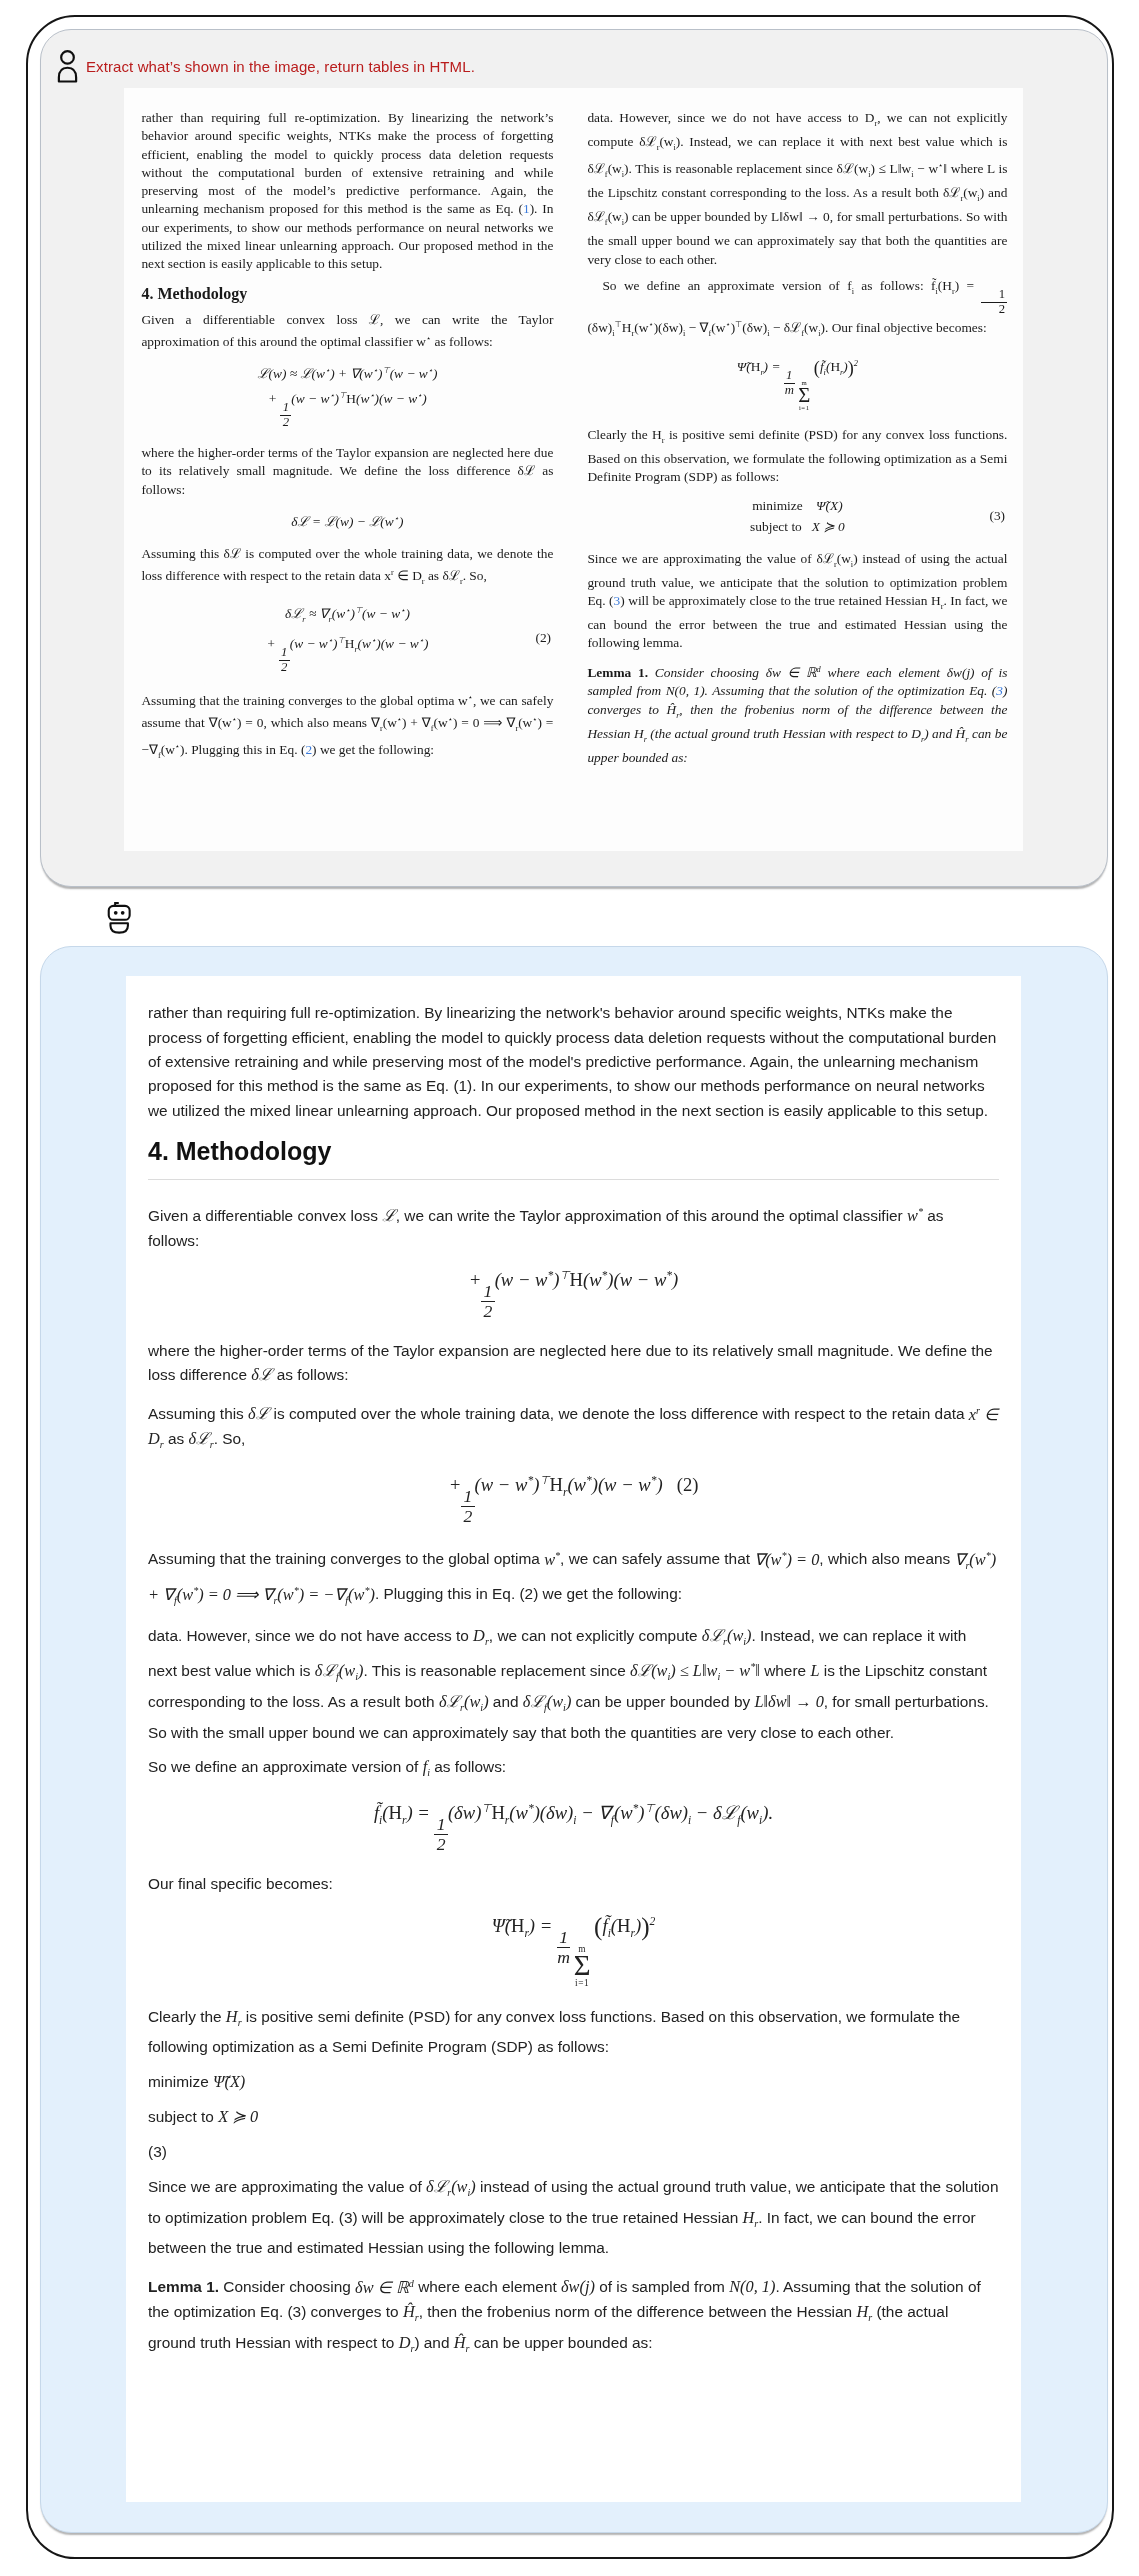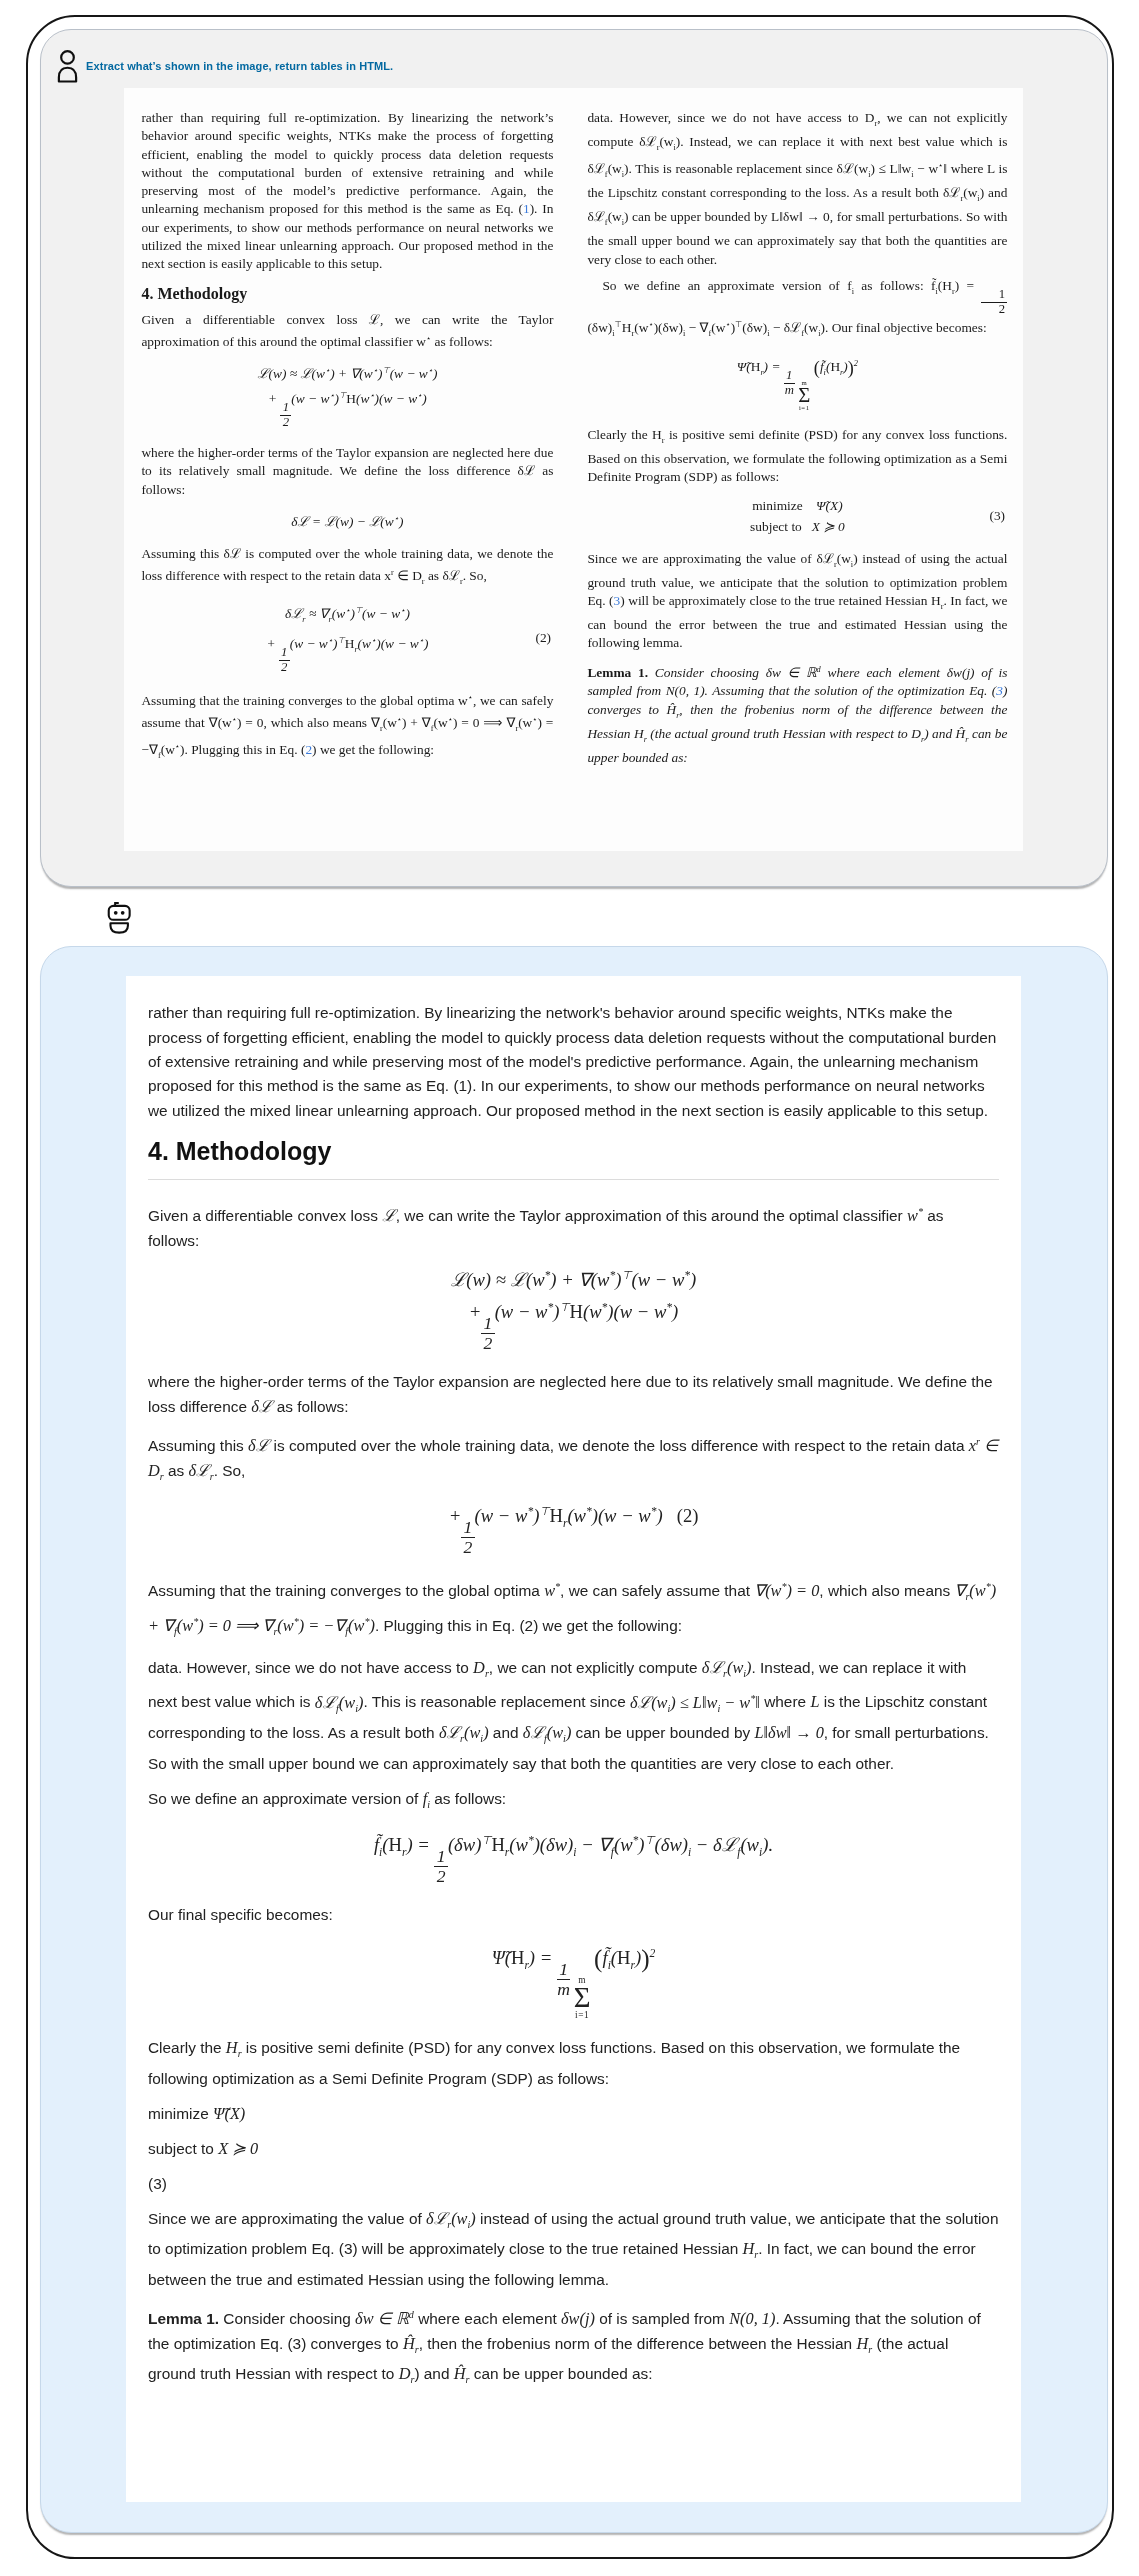--- a/index.html
+++ b/index.html
@@ -7,21 +7,21 @@
           font-family:"Liberation Sans",sans-serif;overflow:hidden;}
   .frame{position:absolute;left:25.6px;top:14.5px;width:1084px;height:2540px;
          border:2.9px solid #161616;border-radius:49px;background:transparent;}
 
   
   .user-bubble{position:absolute;left:40px;top:29px;width:1068px;height:858px;
                background:#f1f1f1;border:1.2px solid #b9c0c9;border-radius:31px;
                box-shadow:0 2.9px 1.7px -1.2px rgba(0,0,0,0.30);box-sizing:border-box;}
   .msg-header{position:absolute;left:15px;top:17.4px;height:38px;display:flex;align-items:center;gap:7px;}
   .msg-header .icon{flex:none;display:flex;align-items:center;}
-  .prompt{font-size:11px;font-weight:bold;color:#0369a1;letter-spacing:0.1px;}
+  .prompt{font-size:15px;font-weight:normal;color:#b91c1c;letter-spacing:0.1px;}
 
   
   .paper{position:absolute;left:83px;top:58px;width:899px;height:763px;background:#fdfdfd;
          box-sizing:border-box;padding:21px 16.3px 0 17.4px;display:flex;gap:34px;overflow:hidden;
          font-family:"Liberation Serif",serif;color:#1c1c1c;}
   .paper-col{filter:blur(0.2px) contrast(1.02);}
   .paper-col.left{width:412px;flex:none;}
   .paper-col.right{width:420px;flex:none;}
   .paper-p{font-size:13.4px;line-height:18.3px;text-align:justify;margin:0 0 8.1px;}
   .paper-h{font-size:16px;font-weight:bold;margin:11.6px 0 8.1px;}
@@ -144,21 +144,20 @@
     <span class="assistant-name">MiniCPM-V 4.5</span>
   </div>
 
   <section class="assistant-bubble">
     <div class="response" id="response-blocks">
         <p class="response-p">rather than requiring full re-optimization. By linearizing the network's behavior around specific weights, NTKs make the process of forgetting efficient, enabling the model to quickly process data deletion requests without the computational burden of extensive retraining and while preserving most of the model's predictive performance. Again, the unlearning mechanism proposed for this method is the same as Eq. (1). In our experiments, to show our methods performance on neural networks we utilized the mixed linear unlearning approach. Our proposed method in the next section is easily applicable to this setup.</p>
         <div class="response-h">4. Methodology</div>
         <div class="response-hr"></div>
         <p class="response-p">Given a differentiable convex loss <span class="imath">ℒ</span>, we can write the Taylor approximation of this around the optimal classifier <span class="imath">w<sup>*</sup></span> as follows:</p>
         <div class="response-eq">
-          <div class="eq-line">ℒ(w) ≈ ℒ(w<sup>*</sup>) + ∇(w<sup>*</sup>)<sup>⊤</sup>(w − w<sup>*</sup>)</div>
           <div class="eq-line">+<span class="frac">
               <span class="fn">1</span>
               <span>2</span>
             </span>(w − w<sup>*</sup>)<sup>⊤</sup><span class="up">H</span>(w<sup>*</sup>)(w − w<sup>*</sup>)</div>
         </div>
         <p class="response-p">where the higher-order terms of the Taylor expansion are neglected here due to its relatively small magnitude. We define the loss difference <span class="imath">δℒ</span> as follows:</p>
         <p class="response-p">Assuming this <span class="imath">δℒ</span> is computed over the whole training data, we denote the loss difference with respect to the retain data <span class="imath">x<sup>r</sup> ∈ D<sub>r</sub></span> as <span class="imath">δℒ<sub>r</sub></span>. So,</p>
         <div class="response-eq">
           <div class="eq-line">+<span class="frac">
               <span class="fn">1</span>

